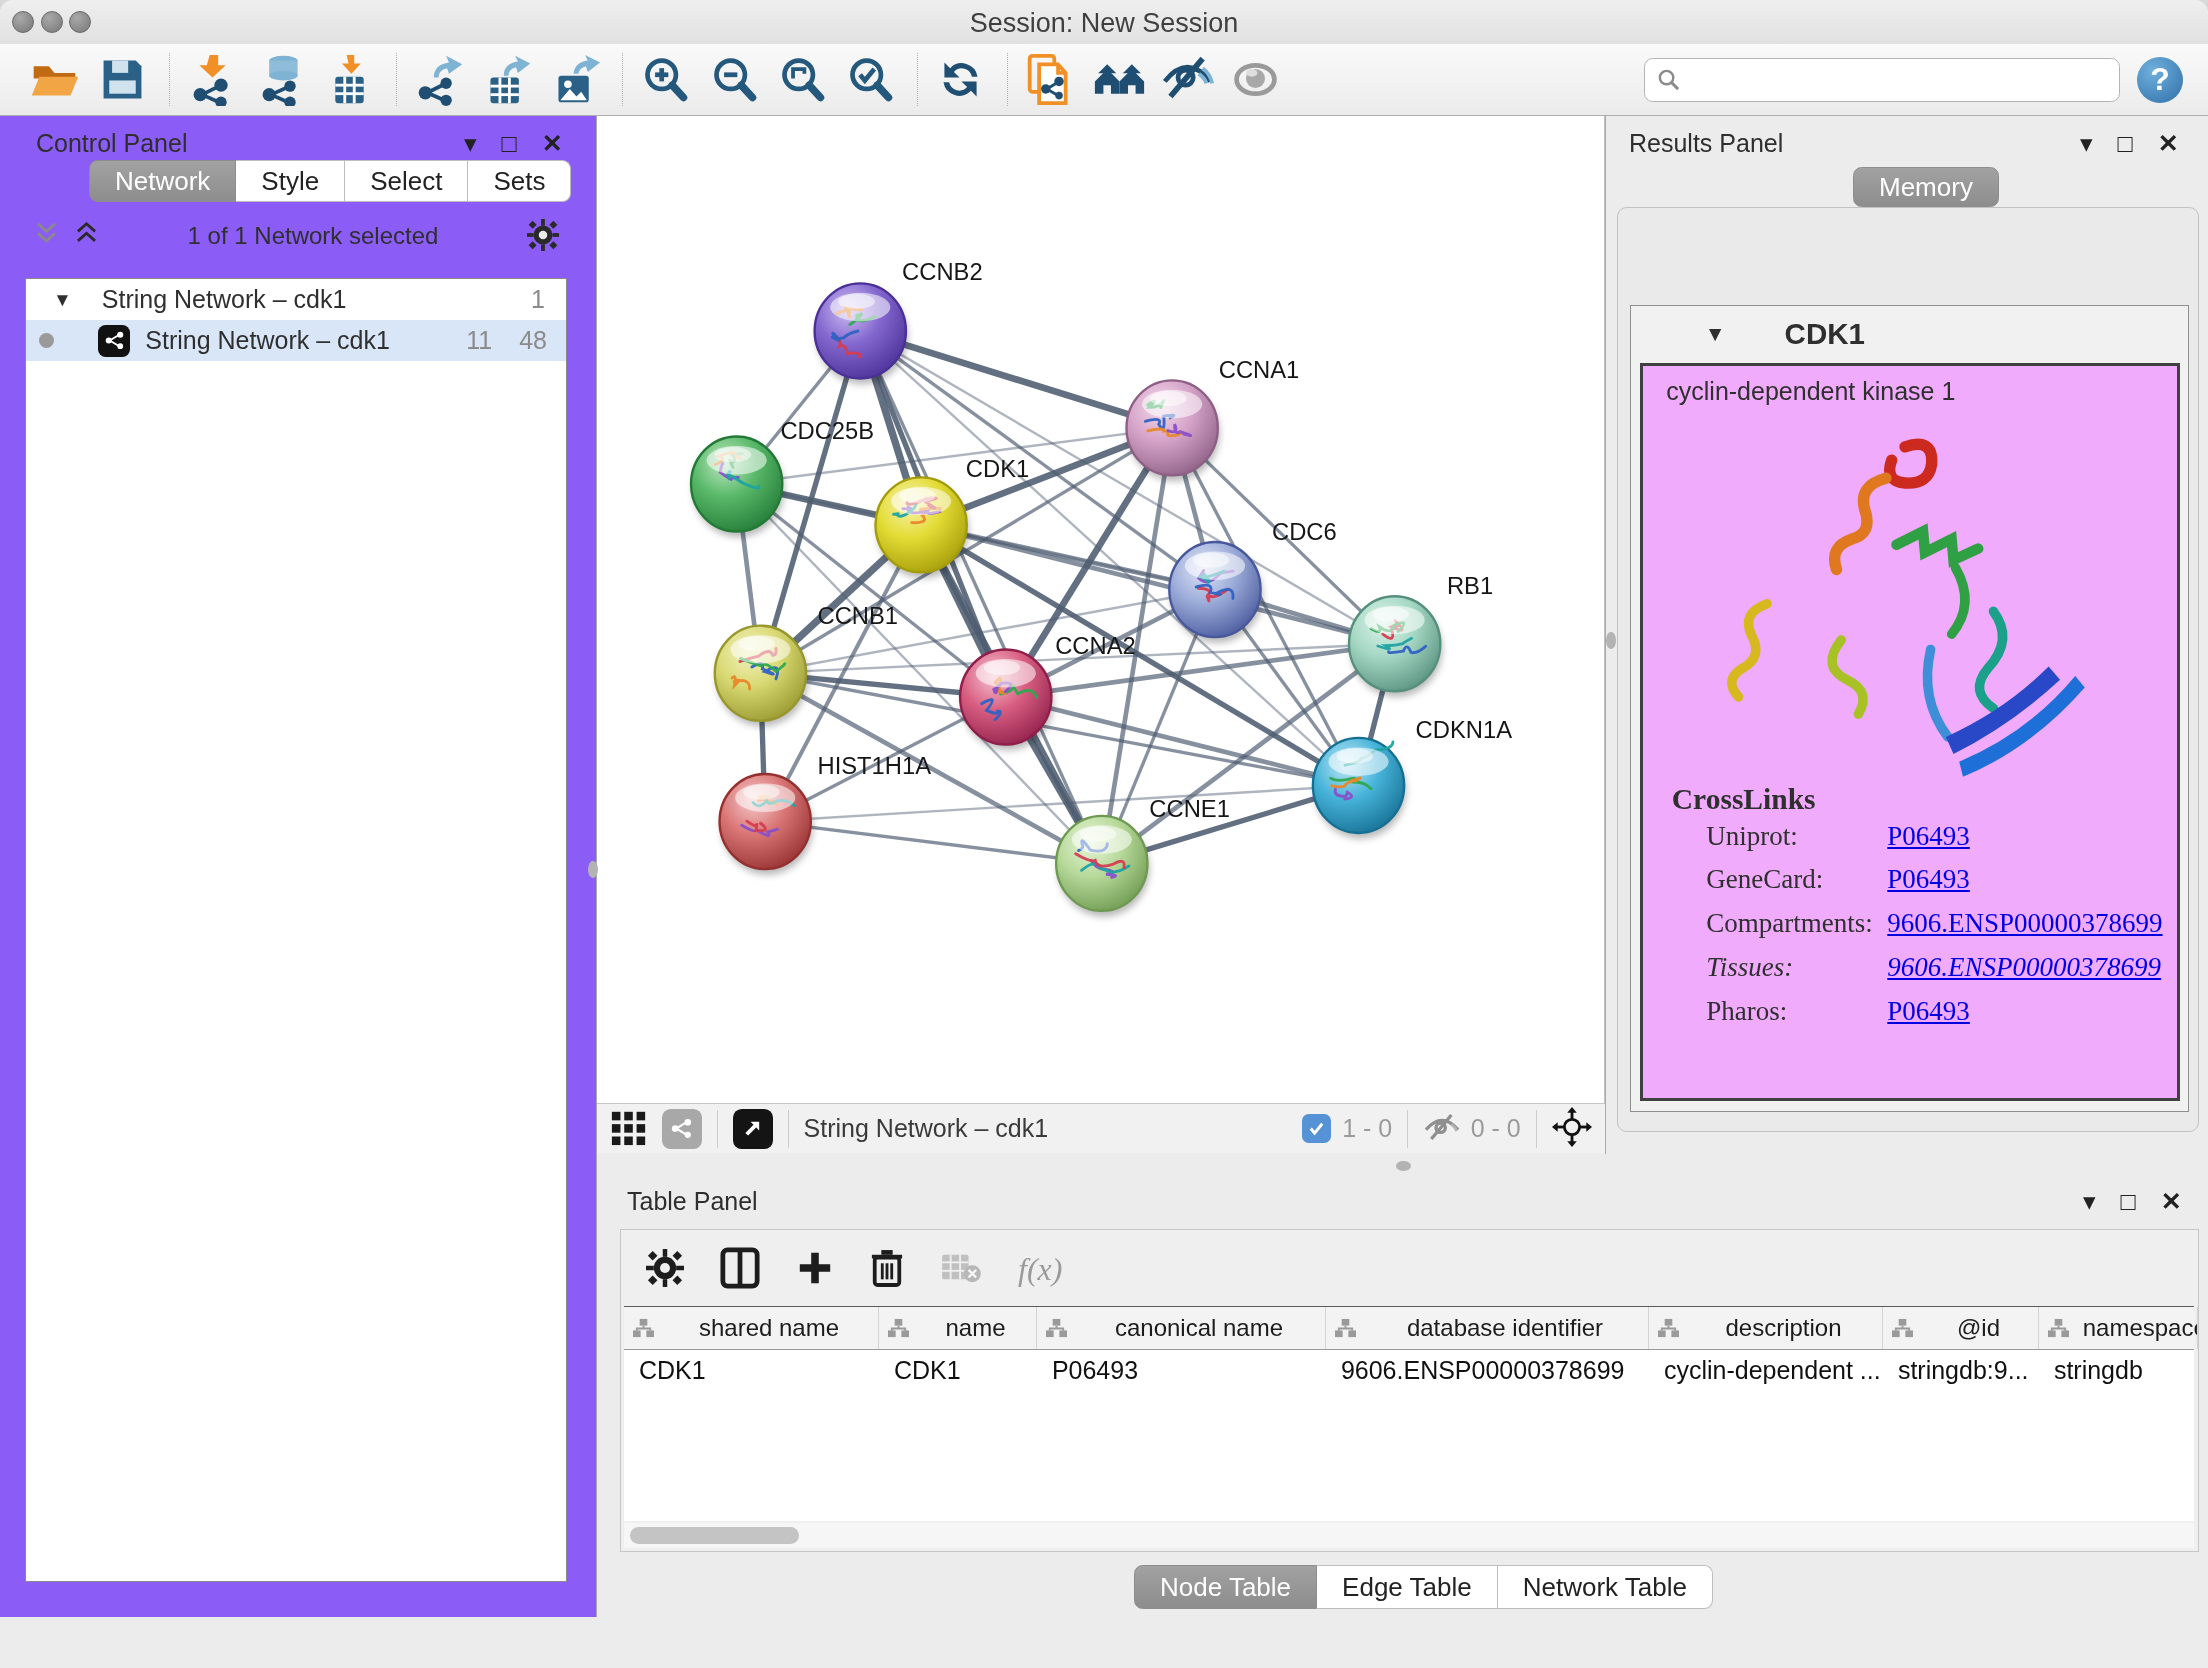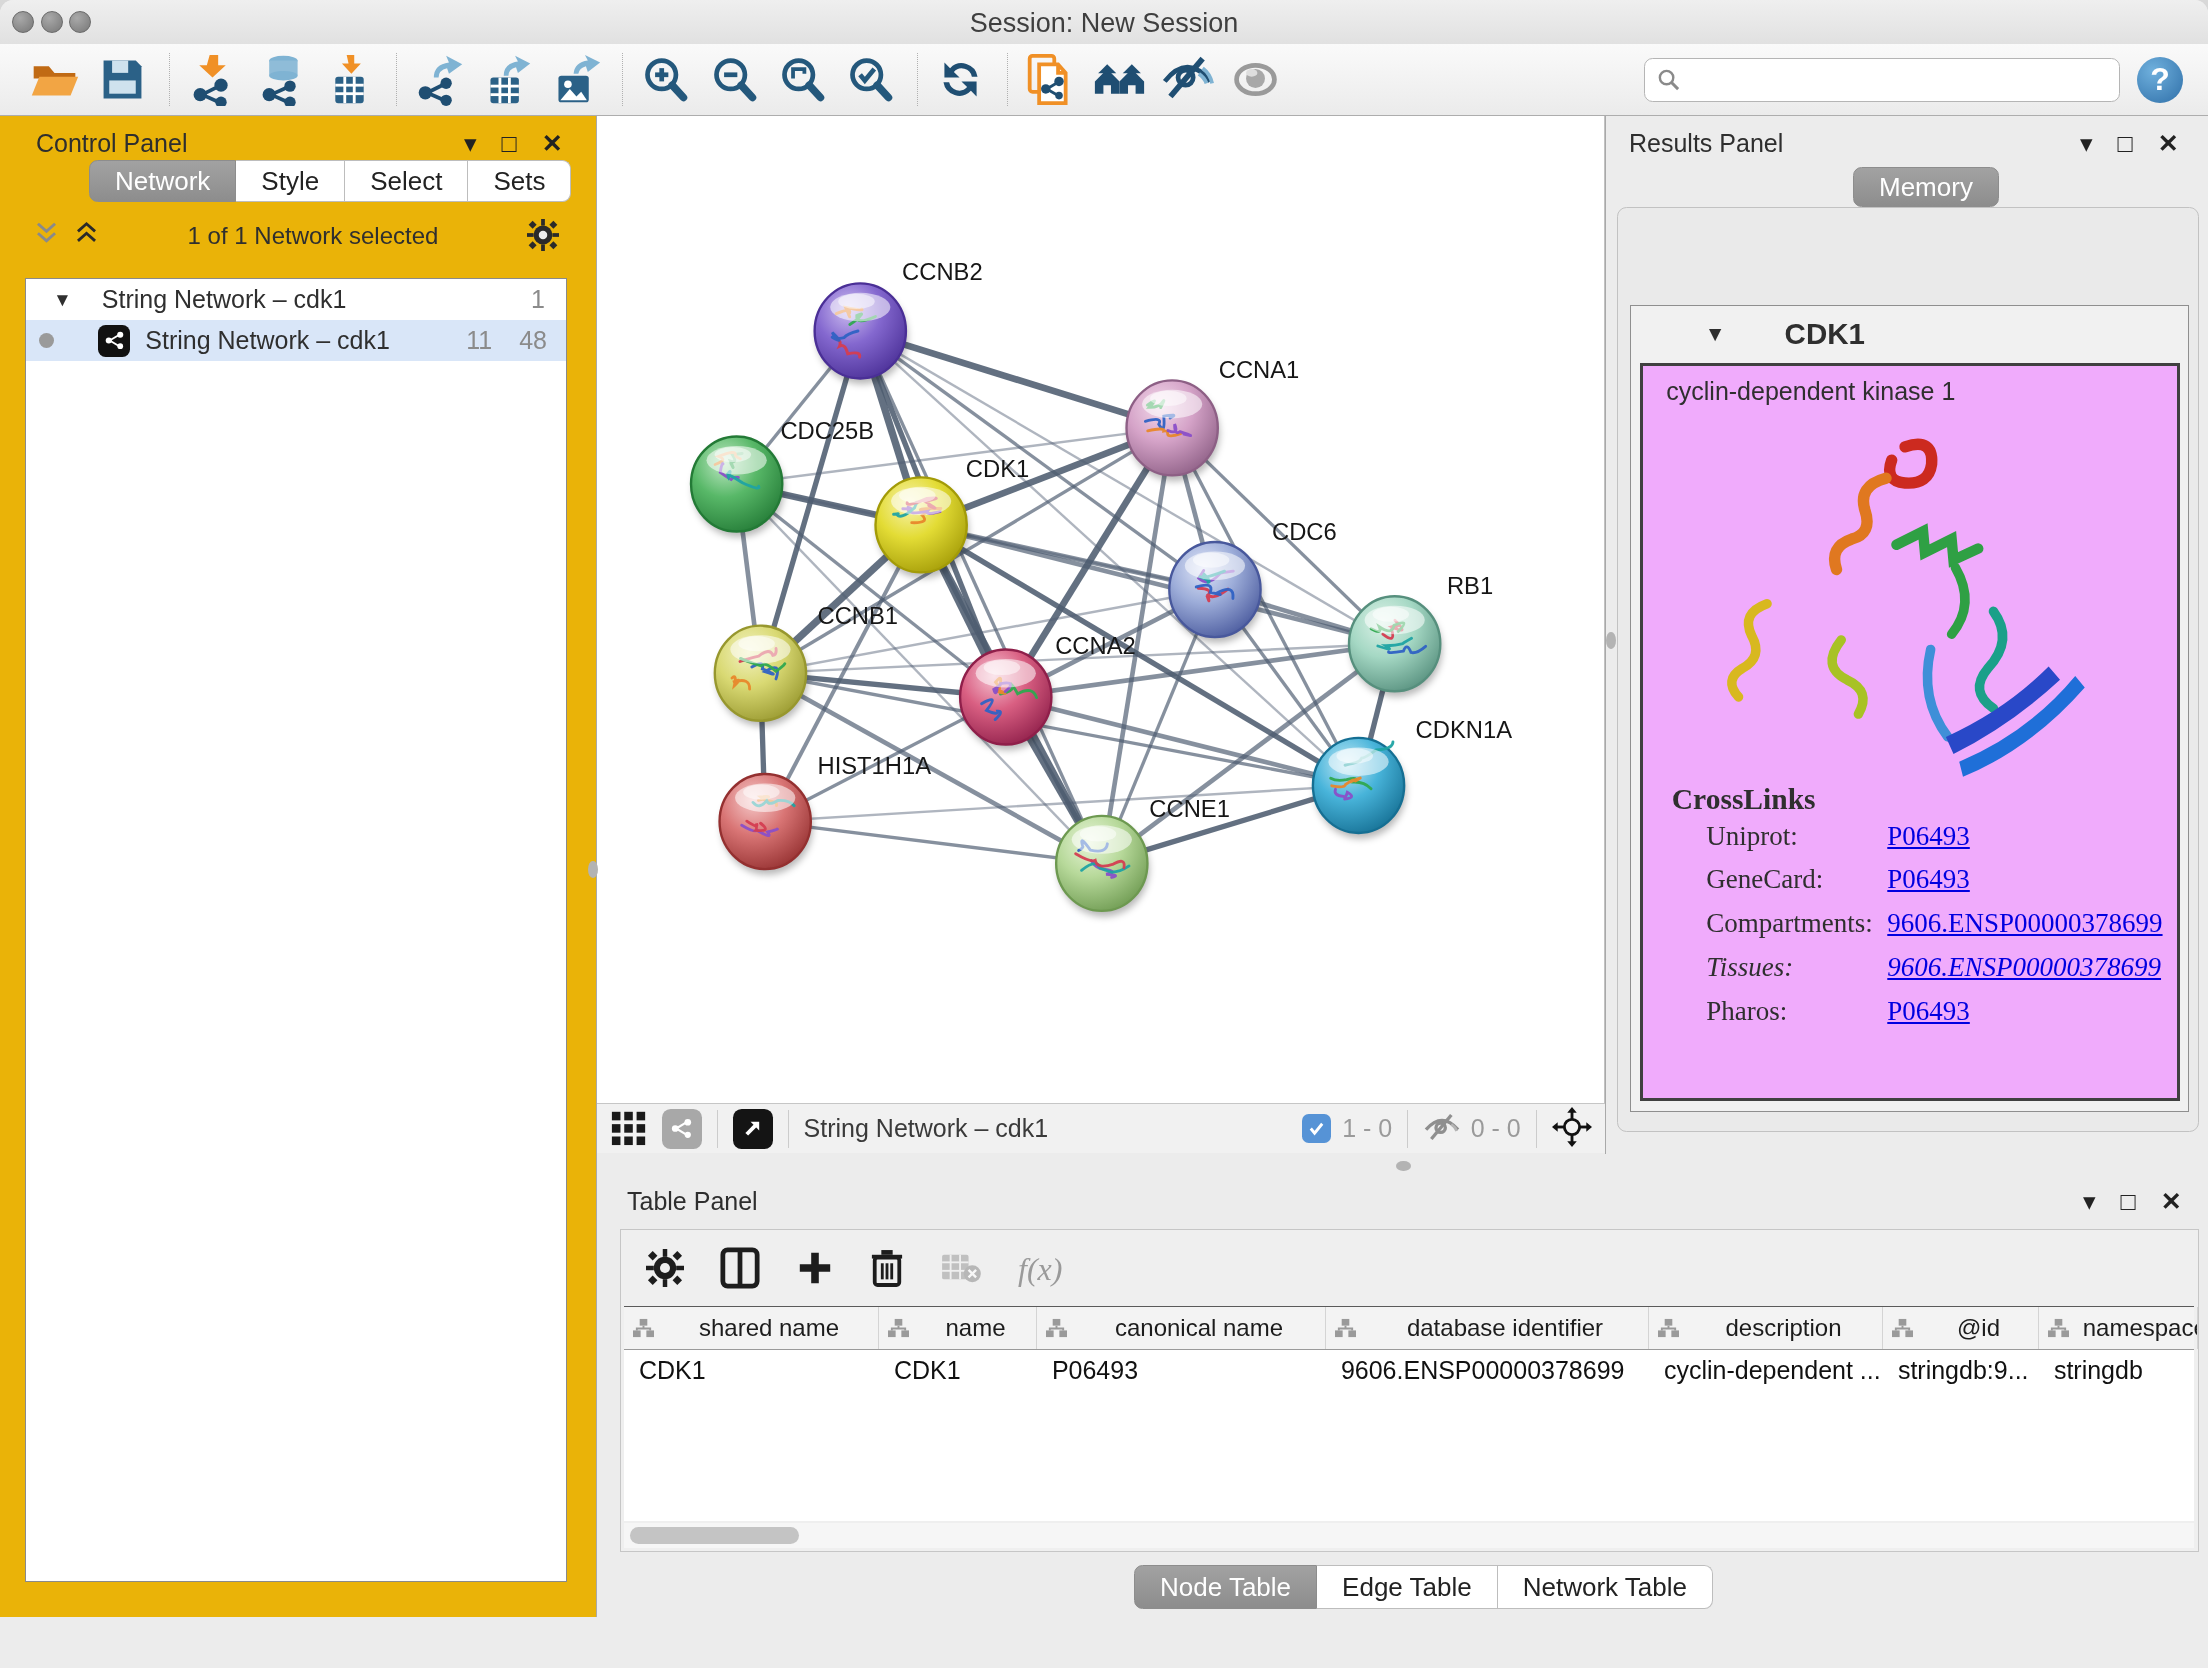--- a/index.html
+++ b/index.html
@@ -35,21 +35,21 @@
   .pico{font-size:25px;line-height:25px;}
   .pico.close{font-weight:bold;}
   
   .tabstrip{position:absolute;display:flex;}
   .tab{height:42px;display:flex;align-items:center;justify-content:center;font-size:26px;
     background:#fff;border:1px solid #bdbdbd;border-left:none;padding:0 25px;color:#222;}
   .tab:first-child{border-left:1px solid #bdbdbd;border-radius:8.6px 0 0 8.6px;}
   .tab:last-child{border-radius:0 8.6px 8.6px 0;}
   .tab.active{background:linear-gradient(#a2a2a2,#8d8d8d);color:#fff;border-color:#8d8d8d;}
   
-  .cpanel{left:0;top:116px;width:597px;height:1501px;background:#eab308;border-right:1px solid #a9a9a9;}
+  .cpanel{left:0;top:116px;width:597px;height:1501px;background:#8b5cf6;border-right:1px solid #a9a9a9;}
   .treebox{position:absolute;left:25px;top:162px;width:542px;height:1304px;background:#fff;
     border:1px solid #8a8a8a;}
   .trow{position:relative;height:41px;display:flex;align-items:center;font-size:25px;}
   .trow.sel{background:#d9e6f8;}
   .sharesq{width:32px;height:32px;border-radius:7.6px;background:#111;display:flex;
     align-items:center;justify-content:center;}
   
   .netcanvas{left:597px;top:116px;width:1008px;height:987px;background:#fff;border-right:1px solid #c2c2c2;}
   .netfooter{left:597px;top:1103px;width:1008px;height:50px;background:#f1f1f1;
     border-top:1px solid #c6c6c6;display:flex;align-items:center;padding:0 13.3px;}

